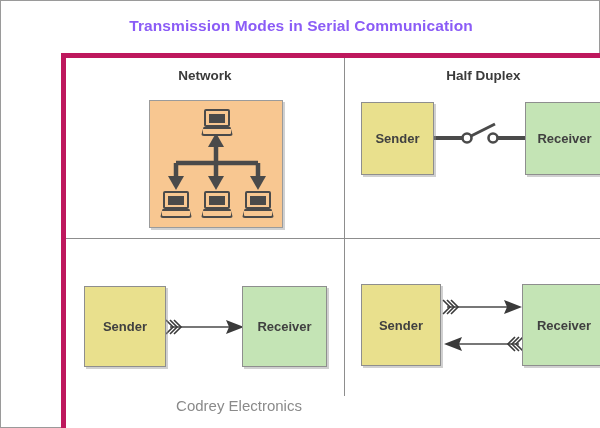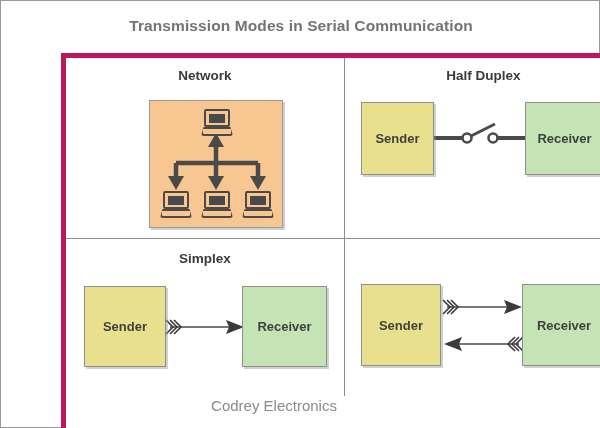--- a/index.html
+++ b/index.html
@@ -13,21 +13,21 @@
     position:relative;
     width:600px;height:428px;
     box-sizing:border-box;
     border:1px solid #9a9a9a;
     background:#ffffff;
   }
   
   #title{
     position:absolute;left:0;top:16px;width:600px;
     text-align:center;
-    font-size:15.5px;font-weight:bold;color:#737373;
+    font-size:15.5px;font-weight:bold;color:#8b5cf6;
     letter-spacing:.1px;
   }
   
   #table{
     position:absolute;
     left:22px;top:52px;
     width:556px;height:424px;
     box-sizing:border-box;
     border:5px solid #be185d;
     background:#fff;
@@ -111,21 +111,21 @@
 
   
   #fd-sender{left:16px;top:45px;width:80px;height:82px;}
   #fd-receiver{left:177px;top:45px;width:84px;height:82px;}
   #fd-svg{position:absolute;left:0;top:0;width:277px;height:157px;}
 
   
   #footer{
     position:absolute;left:0;top:396px;width:476px;
     text-align:center;
-    font-size:15px;color:#8a8a8a;padding-left:35px;
+    font-size:15px;color:#8a8a8a;
   }
 </style>
 </head>
 <body>
 
 <div id="frame">
 
   <div id="title">Transmission Modes in Serial Communication</div>
 
   <div id="table">
@@ -199,21 +199,20 @@
 
       <div class="node sender" id="hd-sender">
         <span>Sender</span>
       </div>
       <div class="node receiver" id="hd-receiver">
         <span>Receiver</span>
       </div>
     </div>
 
     <div class="cell bl">
-      <div class="celltitle">Simplex</div>
 
       <svg id="sx-svg" viewBox="0 0 278 157">
         <line x1="104" y1="88" x2="170" y2="88" stroke="#4a4a4a" stroke-width="1.3"></line>
         <polygon points="178,88 160,81 163,88 160,95" fill="#3a3a3a"></polygon>
         <g stroke="#3a3a3a" stroke-width="1.6" fill="none">
           <path d="M100,81 L107,88 L100,95"></path>
           <path d="M104,81 L111,88 L104,95"></path>
           <path d="M108,81 L115,88 L108,95"></path>
         </g>
       </svg>

